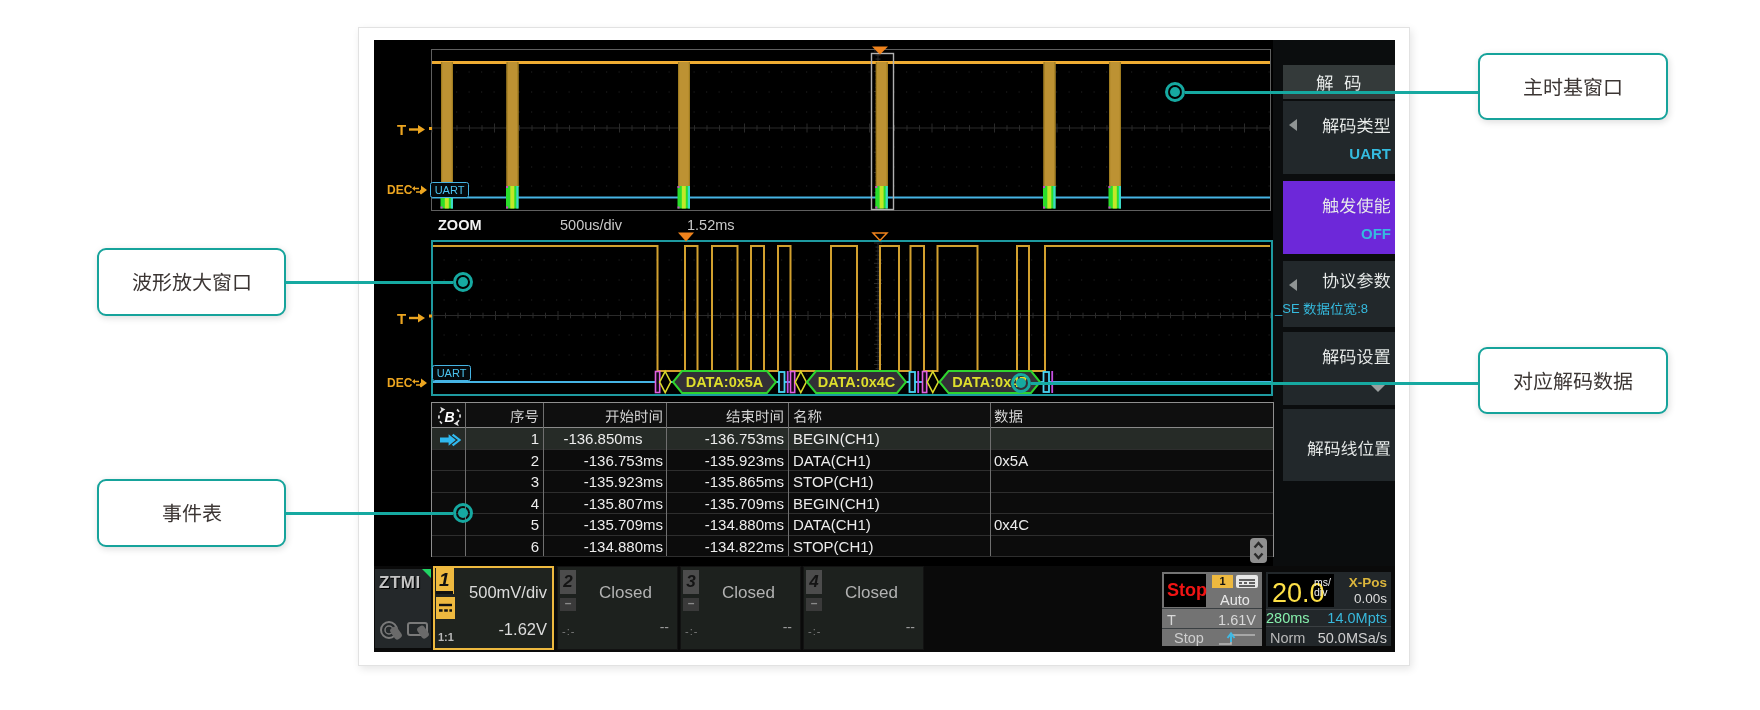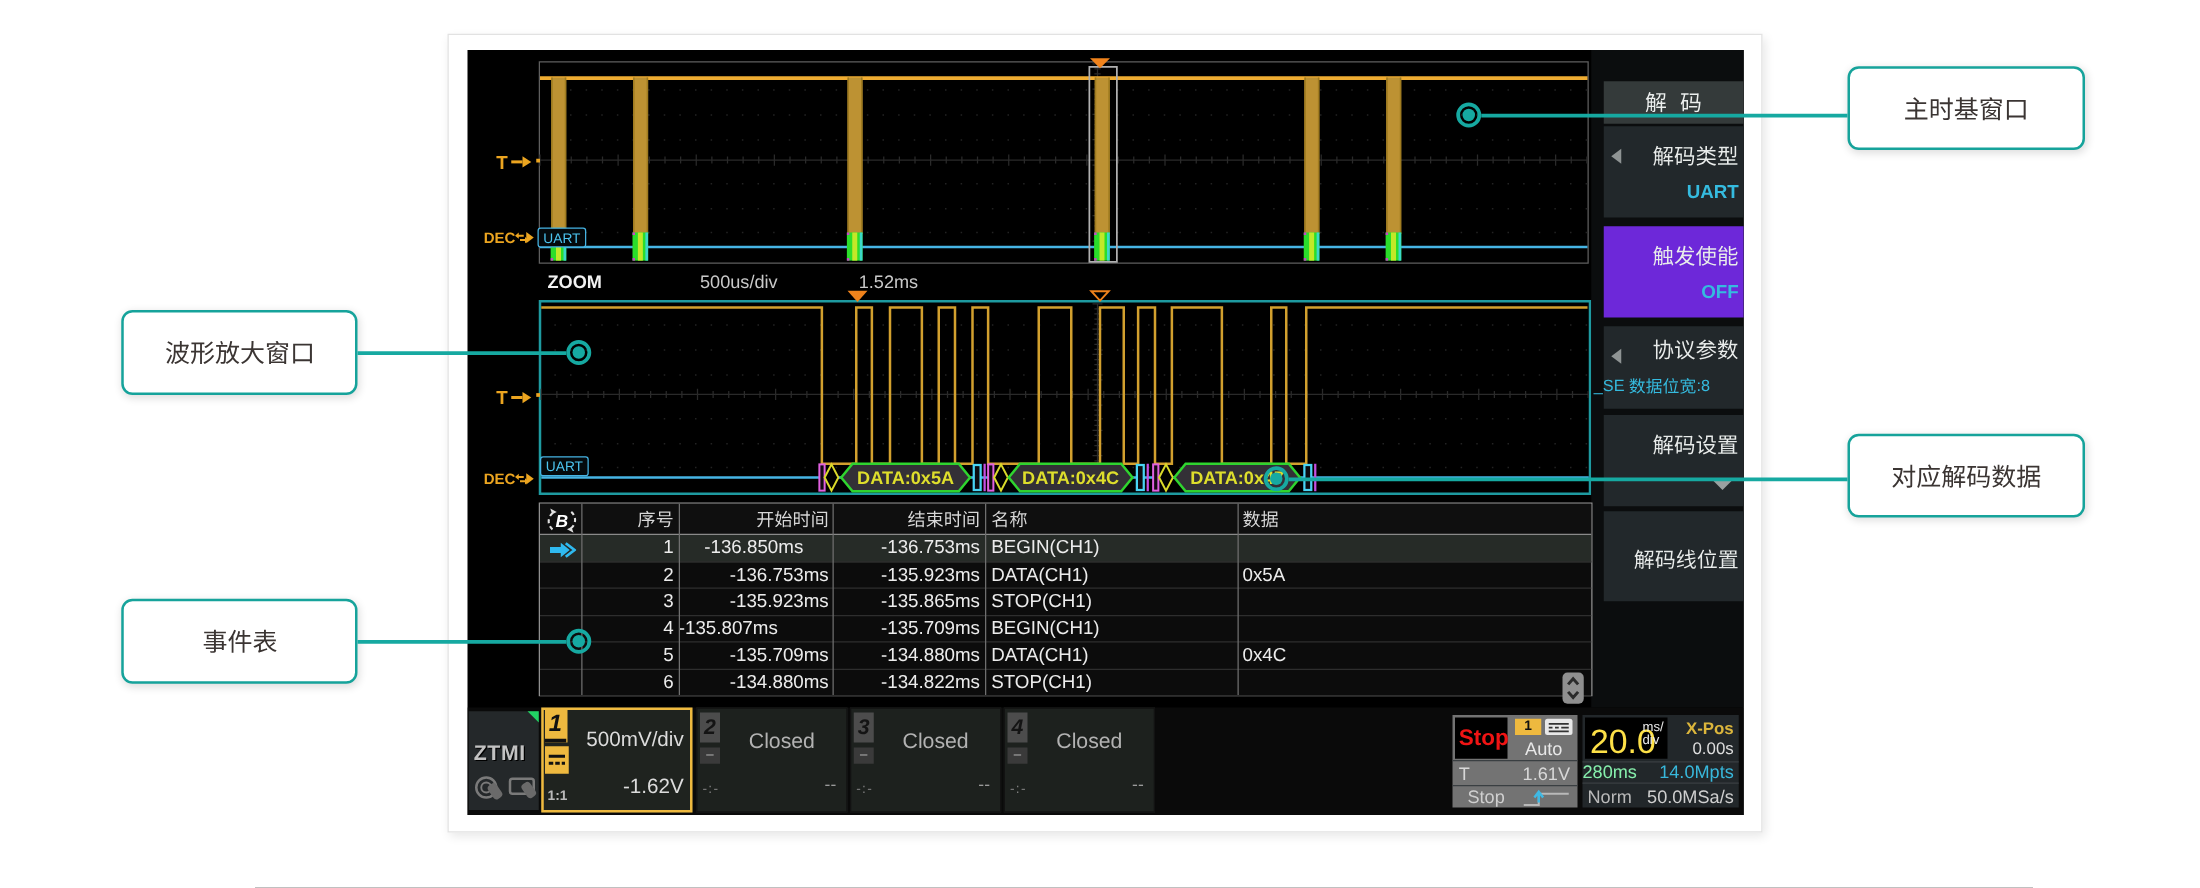--- a/index.html
+++ b/index.html
@@ -300,21 +300,21 @@
         </div>
         <div class="tr" style="top:68.0px;height:21.5px">
           <div class="td n" style="left:33px;width:74px;text-align:right">3</div>
           <div class="td n" style="left:111px;width:120px;text-align:right">-135.923ms</div>
           <div class="td n" style="left:234px;width:118px;text-align:right">-135.865ms</div>
           <div class="td n" style="left:361px">STOP(CH1)</div>
           <div class="td n" style="left:562px"></div>
         </div>
         <div class="tr" style="top:89.5px;height:21.5px">
           <div class="td n" style="left:33px;width:74px;text-align:right">4</div>
-          <div class="td n" style="left:111px;width:120px;">-135.807ms</div>
+          <div class="td n" style="left:111px;width:120px;text-align:right">-135.807ms</div>
           <div class="td n" style="left:234px;width:118px;text-align:right">-135.709ms</div>
           <div class="td n" style="left:361px">BEGIN(CH1)</div>
           <div class="td n" style="left:562px"></div>
         </div>
         <div class="tr" style="top:111.0px;height:21.5px">
           <div class="td n" style="left:33px;width:74px;text-align:right">5</div>
           <div class="td n" style="left:111px;width:120px;text-align:right">-135.709ms</div>
           <div class="td n" style="left:234px;width:118px;text-align:right">-134.880ms</div>
           <div class="td n" style="left:361px">DATA(CH1)</div>
           <div class="td n" style="left:562px">0x4C</div>
@@ -346,21 +346,21 @@
         </svg>
         <div style="position:absolute;left:818px;top:135px;width:17px;height:25px;background:#8f8f8f;border-radius:4px"></div>
         <svg style="position:absolute;left:818px;top:135px" width="17" height="25" viewBox="0 0 17 25">
           <path d="M4.5 9.5L8.5 5 12.5 9.5" fill="none" stroke="#2a2a2a" stroke-width="2.4"></path>
           <path d="M4.5 15.5L8.5 20 12.5 15.5" fill="none" stroke="#2a2a2a" stroke-width="2.4"></path>
         </svg>
       </div>
 <div id="bbar">
         <div id="ztmi">
           <div style="position:absolute;right:0;top:0;width:0;height:0;border-top:9px solid #21d464;border-left:9px solid transparent"></div>
-          <div style="position:absolute;left:4px;top:24px;font-size:17px;font-weight:bold;color:#c2c2c2;letter-spacing:0.5px;text-shadow:1px 1px 0 #000">ZTMI</div>
+          <div style="position:absolute;left:4px;top:4px;font-size:17px;font-weight:bold;color:#c2c2c2;letter-spacing:0.5px;text-shadow:1px 1px 0 #000">ZTMI</div>
           <svg style="position:absolute;left:3px;top:50px" width="52" height="28" viewBox="0 0 52 28">
             <circle cx="11" cy="11" r="8" fill="none" stroke="#7a7a7a" stroke-width="2"></circle>
             <circle cx="11" cy="11" r="4" fill="none" stroke="#7a7a7a" stroke-width="1.5"></circle>
             <rect x="11" y="11" width="8" height="13" rx="3" transform="rotate(-35 11 11)" fill="#6a6a6a"></rect>
             <rect x="30" y="4" width="19" height="12" rx="2" fill="none" stroke="#7a7a7a" stroke-width="2"></rect>
             <rect x="38" y="10" width="8" height="13" rx="3" transform="rotate(-35 38 10)" fill="#6a6a6a"></rect>
           </svg>
         </div>
         <div id="ch1">
           <div style="position:absolute;left:1px;top:0px;width:18px;height:26px;background:#eeb93f"></div>

